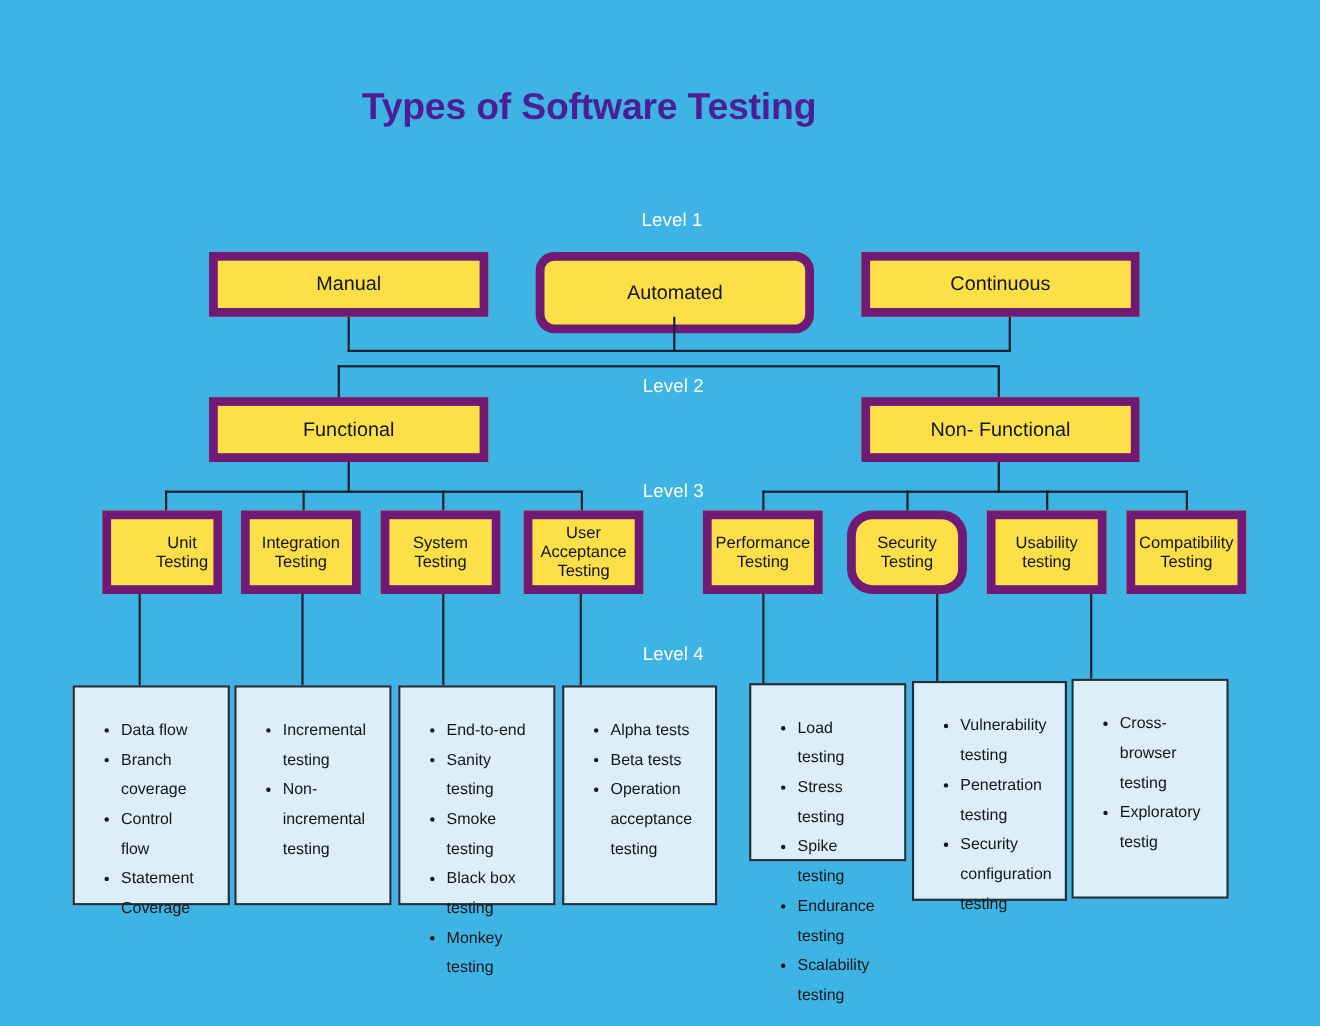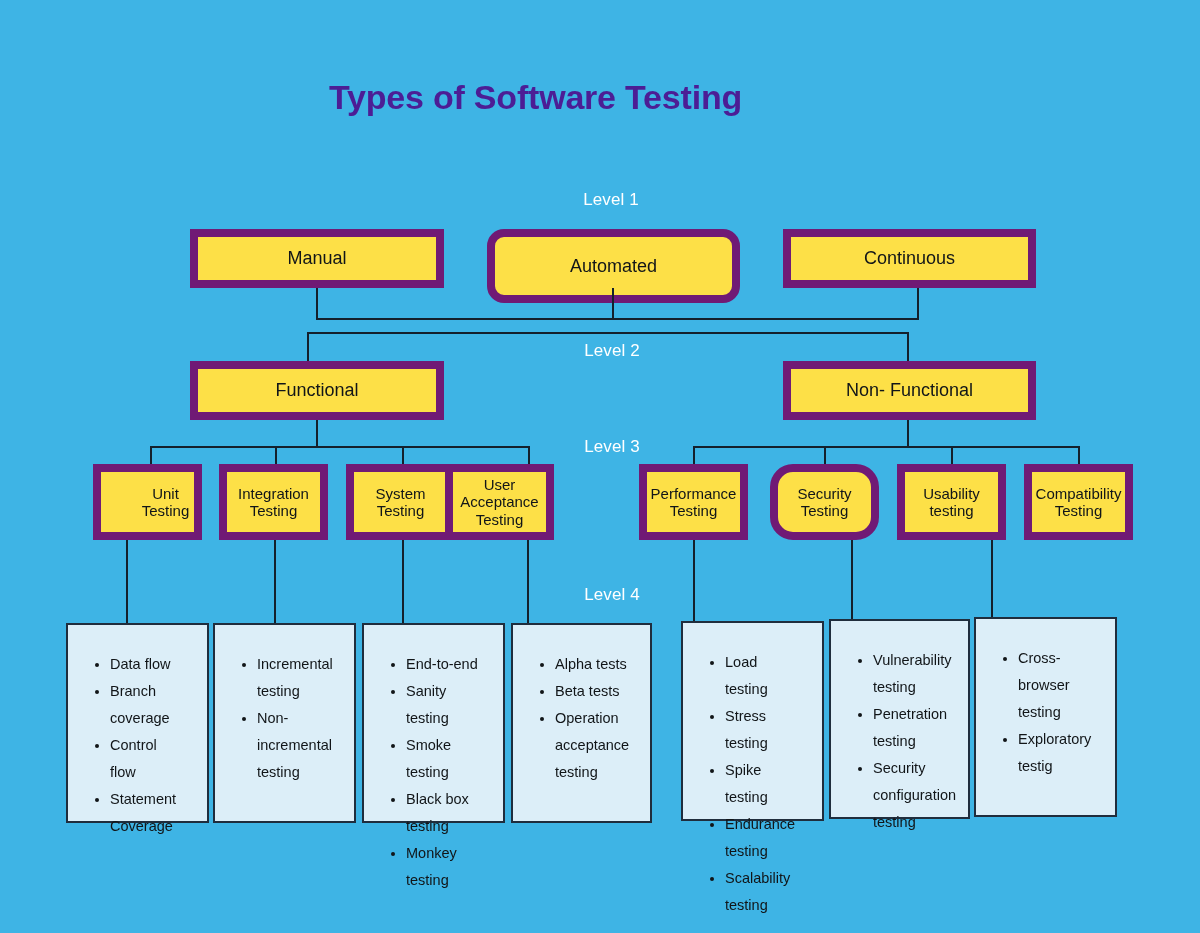--- a/index.html
+++ b/index.html
@@ -139,21 +139,21 @@
 
   <div class="node lvl3" style="left:93px; top:464px; width:109px; height:76px;padding-left:40px;">
     <span>Unit Testing</span>
   </div>
   <div class="node lvl3" style="left:219px; top:464px; width:109px; height:76px;">
     <span>Integration Testing</span>
   </div>
   <div class="node lvl3" style="left:346px; top:464px; width:109px; height:76px;">
     <span>System Testing</span>
   </div>
-  <div class="node lvl3" style="left:445px; top:464px; width:109px; height:76px;">
+  <div class="node lvl3" style="left:476px; top:464px; width:109px; height:76px;">
     <span>User Acceptance Testing</span>
   </div>
   <div class="node lvl3" style="left:639px; top:464px; width:109px; height:76px;">
     <span>Performance Testing</span>
   </div>
   <div class="node lvl3" style="left:770px; top:464px; width:109px; height:76px;border-radius:23px;">
     <span>Security Testing</span>
   </div>
   <div class="node lvl3" style="left:897px; top:464px; width:109px; height:76px;">
     <span>Usability testing</span>
@@ -197,21 +197,21 @@
   </div>
 
   <div class="leafbox" style="left:511px; top:623px; width:141px; height:200px;">
     <ul>
       <li>Alpha tests</li>
       <li>Beta tests</li>
       <li>Operation acceptance testing</li>
     </ul>
   </div>
 
-  <div class="leafbox" style="left:681px; top:621px; width:143px; height:200px;">
+  <div class="leafbox" style="left:681px; top:621px; width:143px; height:162px;">
     <ul>
       <li>Load testing</li>
       <li>Stress testing</li>
       <li>Spike testing</li>
       <li>Endurance testing</li>
       <li>Scalability testing</li>
     </ul>
   </div>
 
   <div class="leafbox" style="left:829px; top:619px; width:141px; height:200px;">

